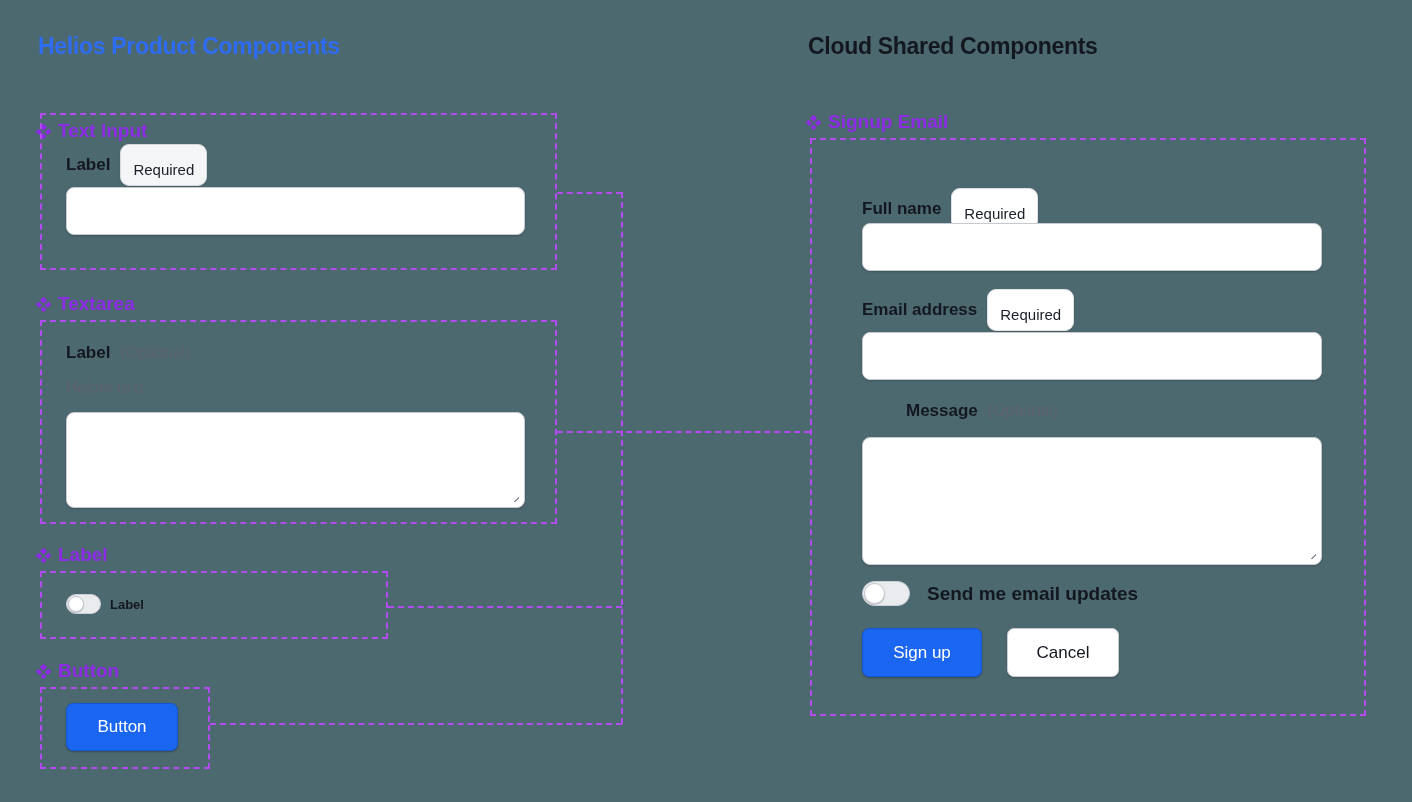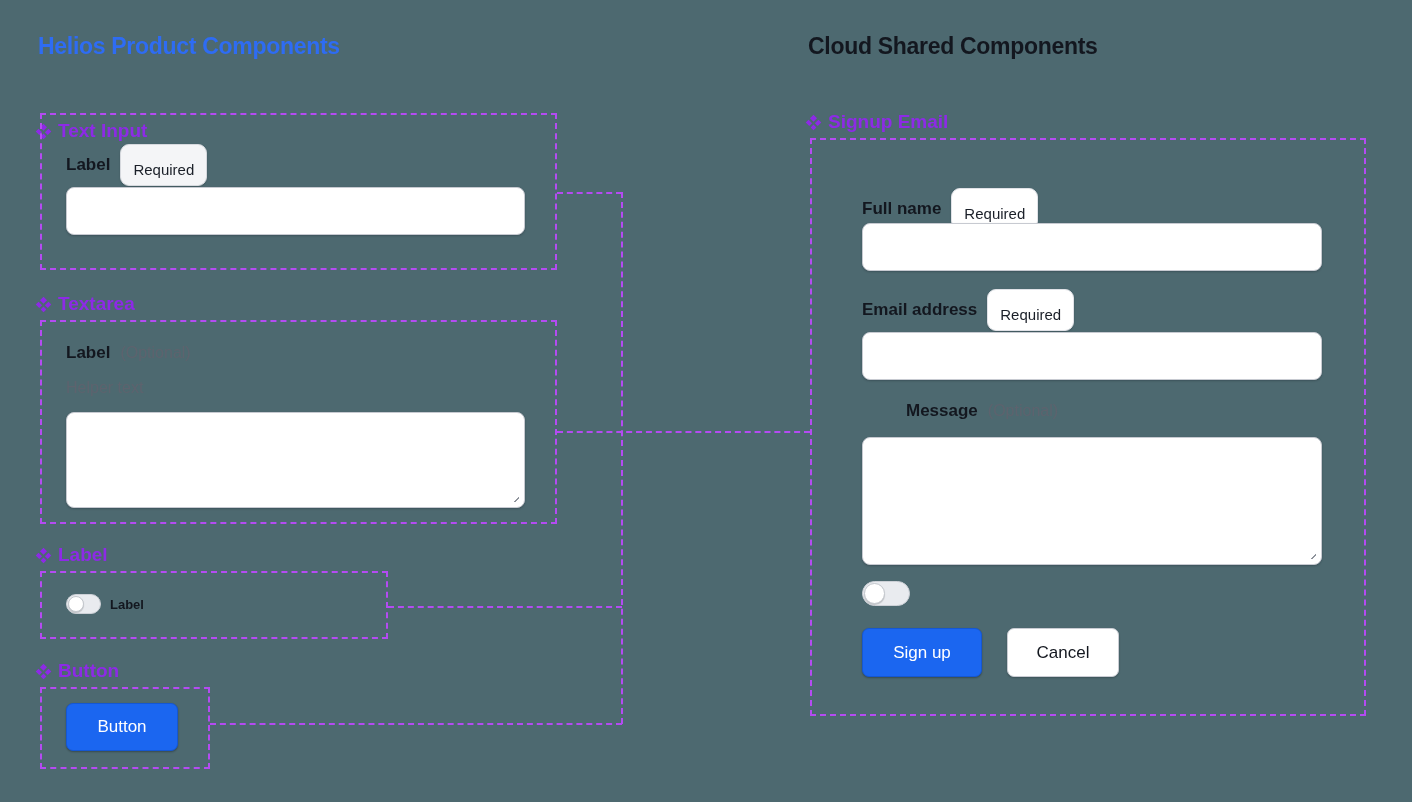--- a/index.html
+++ b/index.html
@@ -284,18 +284,19 @@
     <span class="muted">(Optional)</span>
   </div>
   <div class="textarea-box" id="sf-message-field">
     <span class="resize-grip"></span>
   </div>
 
   <div class="label-row" id="sf-toggle-row">
     <span class="toggle large">
         <span class="knob"></span>
       </span>
+    <span id="sf-toggle-label">Send me email updates</span>
   </div>
 
   <button class="btn btn-secondary" id="sf-cancel-btn">Cancel</button>
   <button class="btn btn-primary" id="sf-signup-btn">Sign up</button>
 
 </div>
 
 </body></html>

